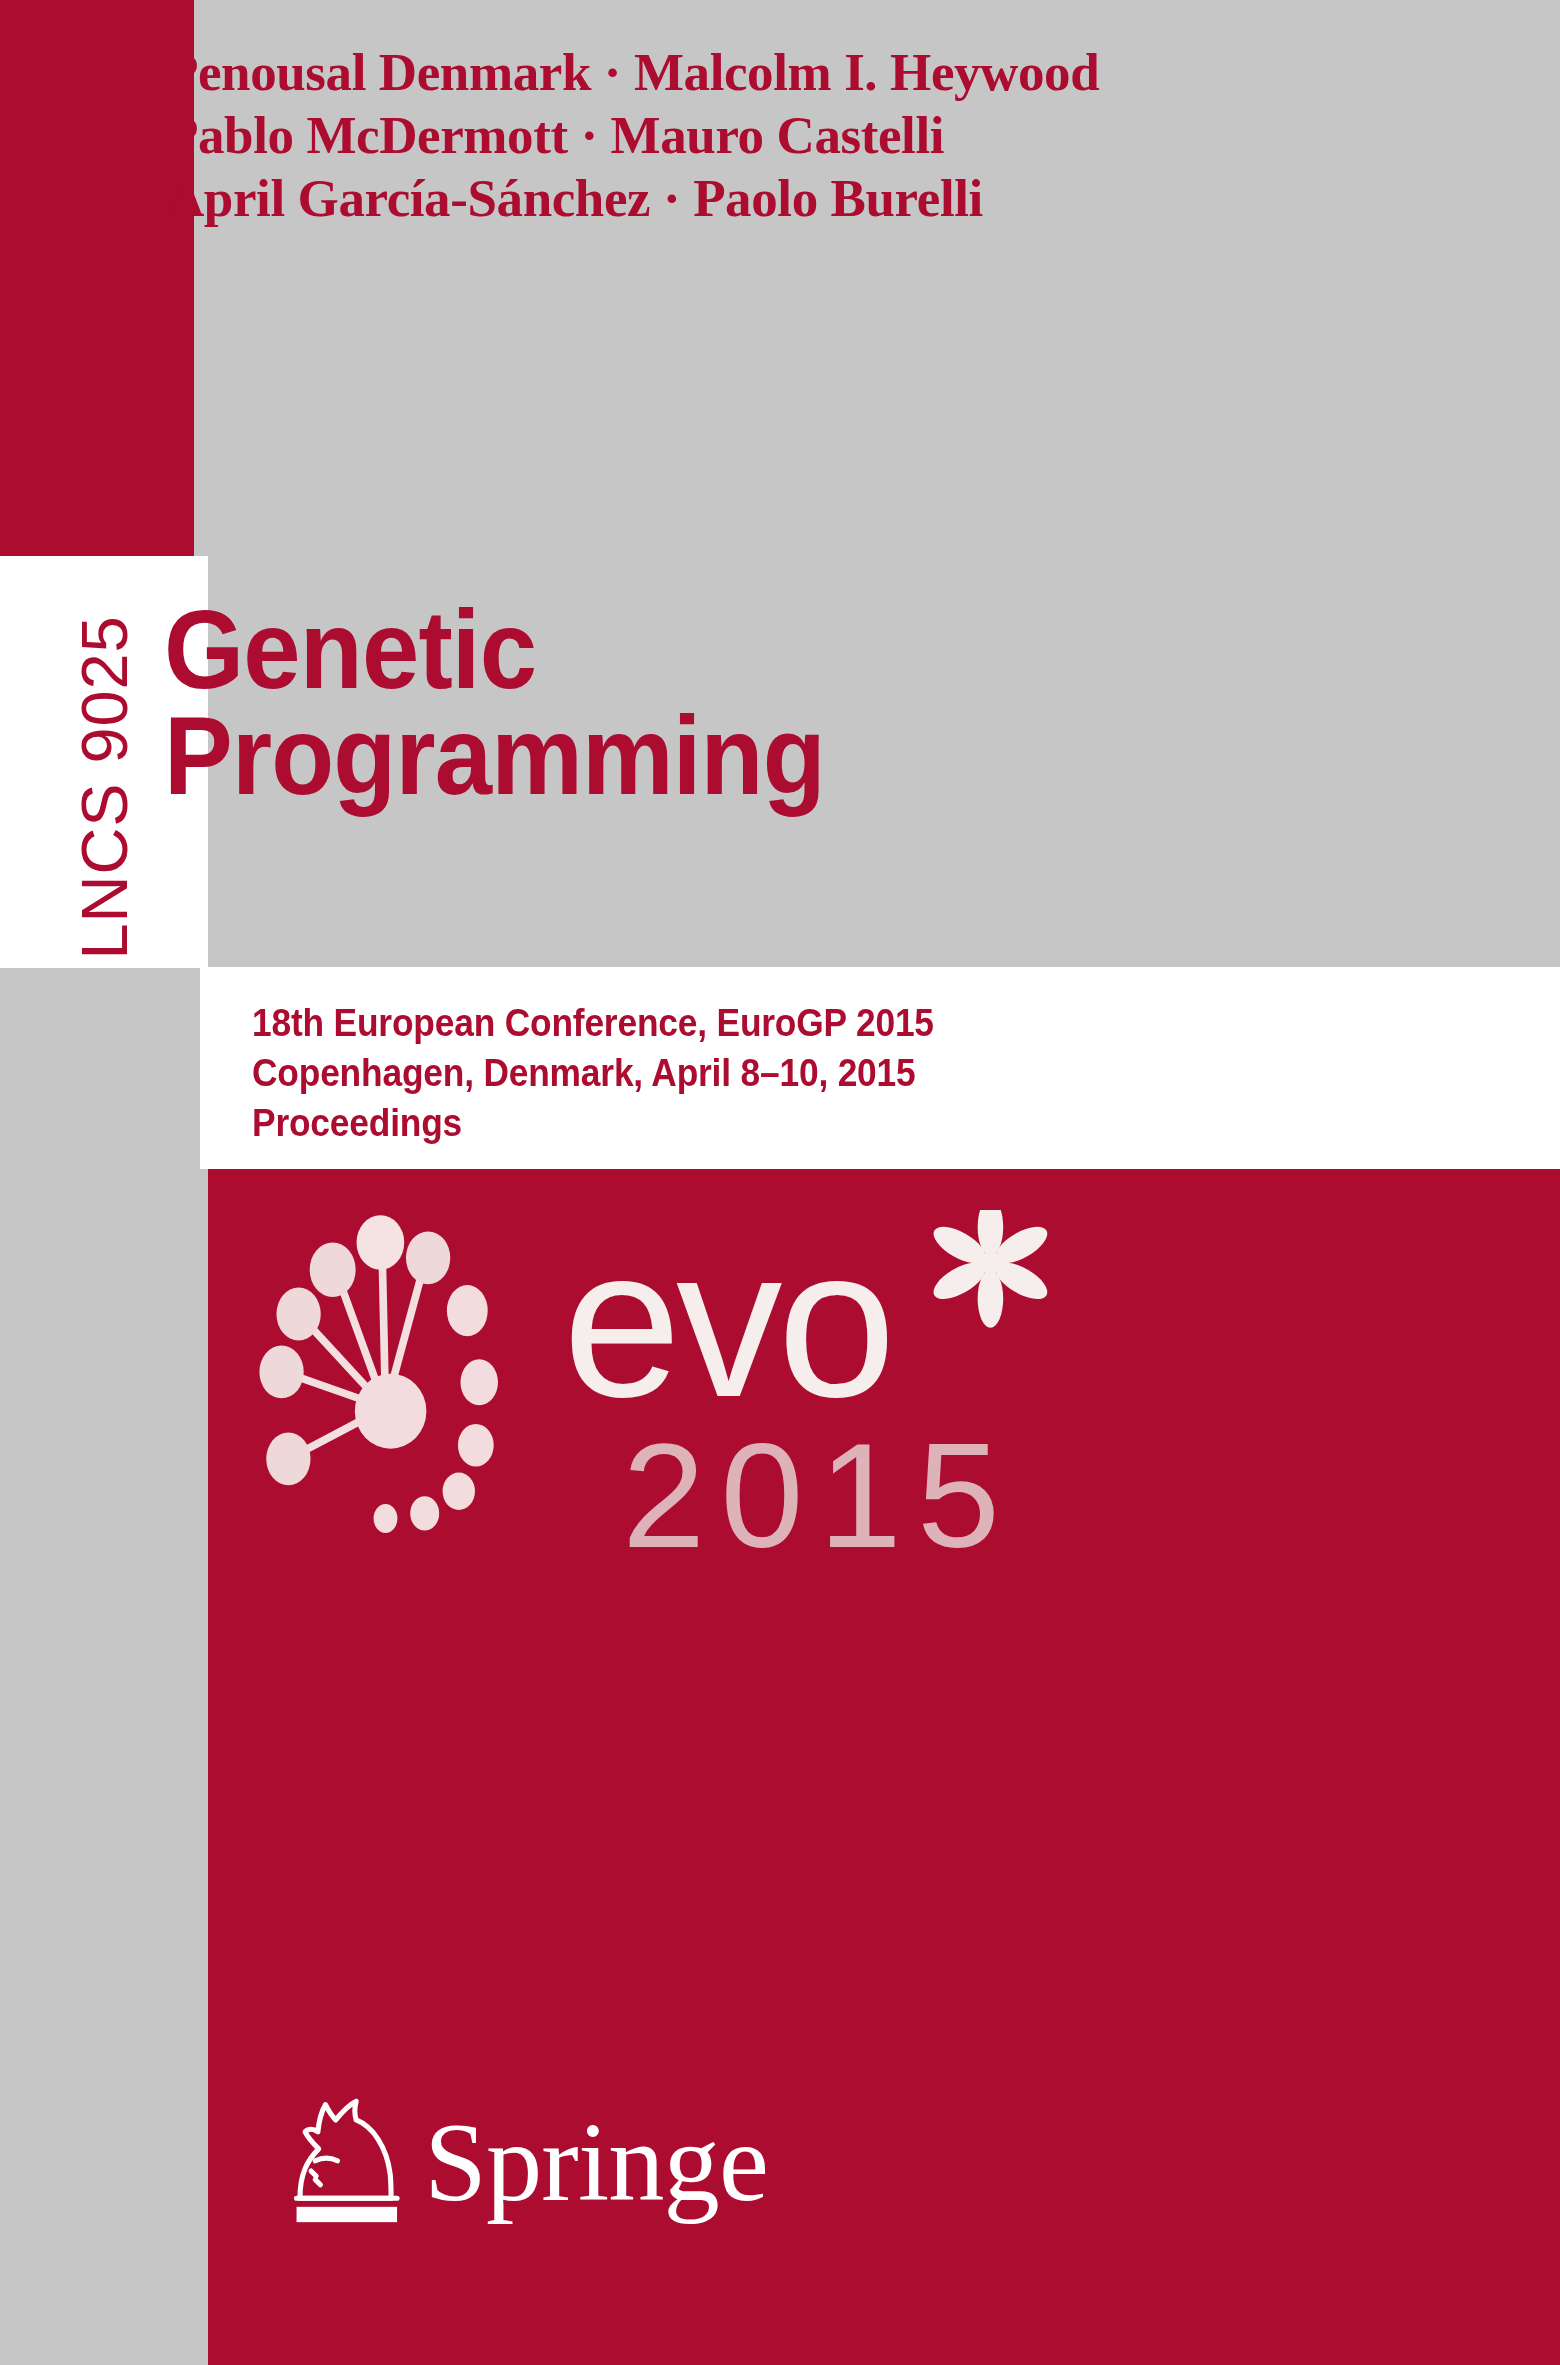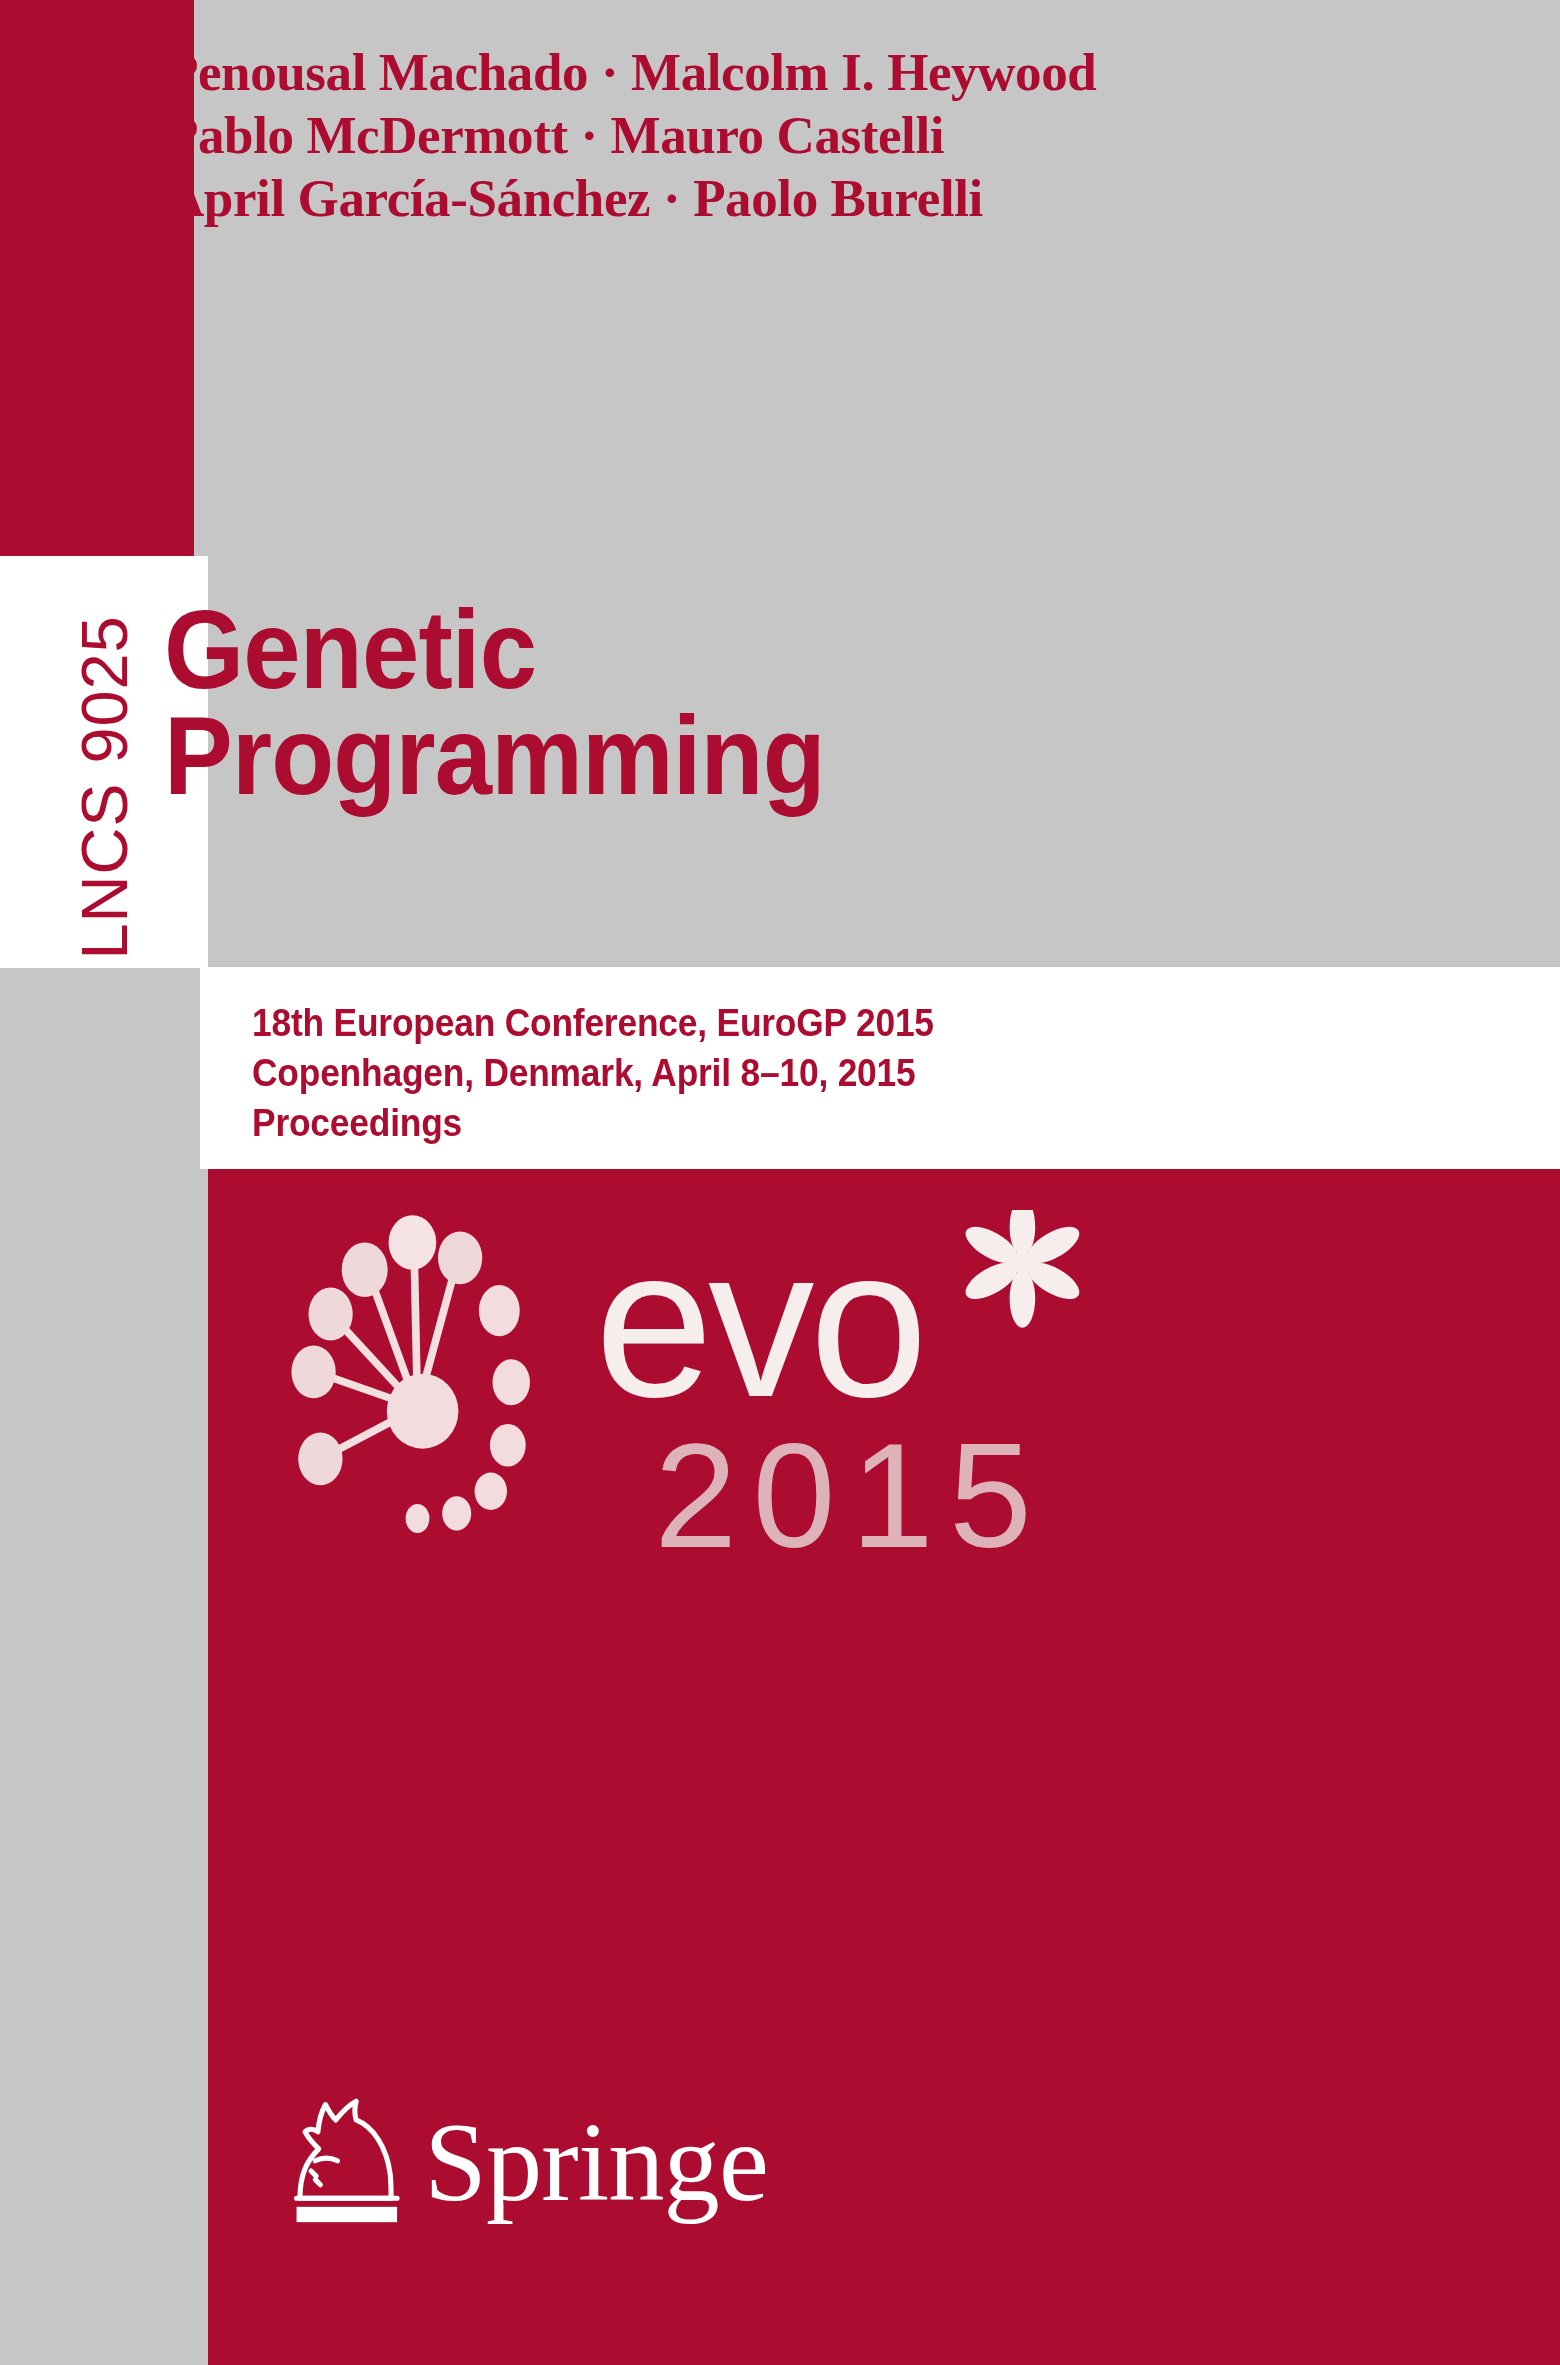--- a/index.html
+++ b/index.html
@@ -104,21 +104,21 @@
     line-height: 50px;
     letter-spacing: -0.2px;
     transform: scaleX(0.93);
     transform-origin: left top;
   }
   .subtitle .sline { display: block; white-space: nowrap; }
 
   
   .evo-logo {
     position: absolute;
-    left: 288px; top: 1210px;
+    left: 256px; top: 1210px;
     width: 852px; height: 358px;
   }
   .evo-logo svg { display: block; width: 100%; height: 100%; }
 
   
   .springer-logo {
     position: absolute;
     left: 271px; top: 2079px;
     width: 494px; height: 179px;
   }
@@ -133,21 +133,21 @@
 
   <div class="lncs-box">
     <div class="lncs-label">LNCS 9025</div>
   </div>
 
   <div class="white-subtitle-block"></div>
 
   <div class="red-main-block"></div>
 
   <div class="editors">
-    <span class="eline">Penousal Machado · Malcolm I. Heywood</span>
+    <span class="eline">Penousal Denmark · Malcolm I. Heywood</span>
     <span class="eline">Pablo McDermott · Mauro Castelli</span>
     <span class="eline">April García-Sánchez · Paolo Burelli</span>
   </div>
 
   <div class="title">
     <span class="tline">Genetic</span>
     <span class="tline">Programming</span>
   </div>
 
   <div class="subtitle">

